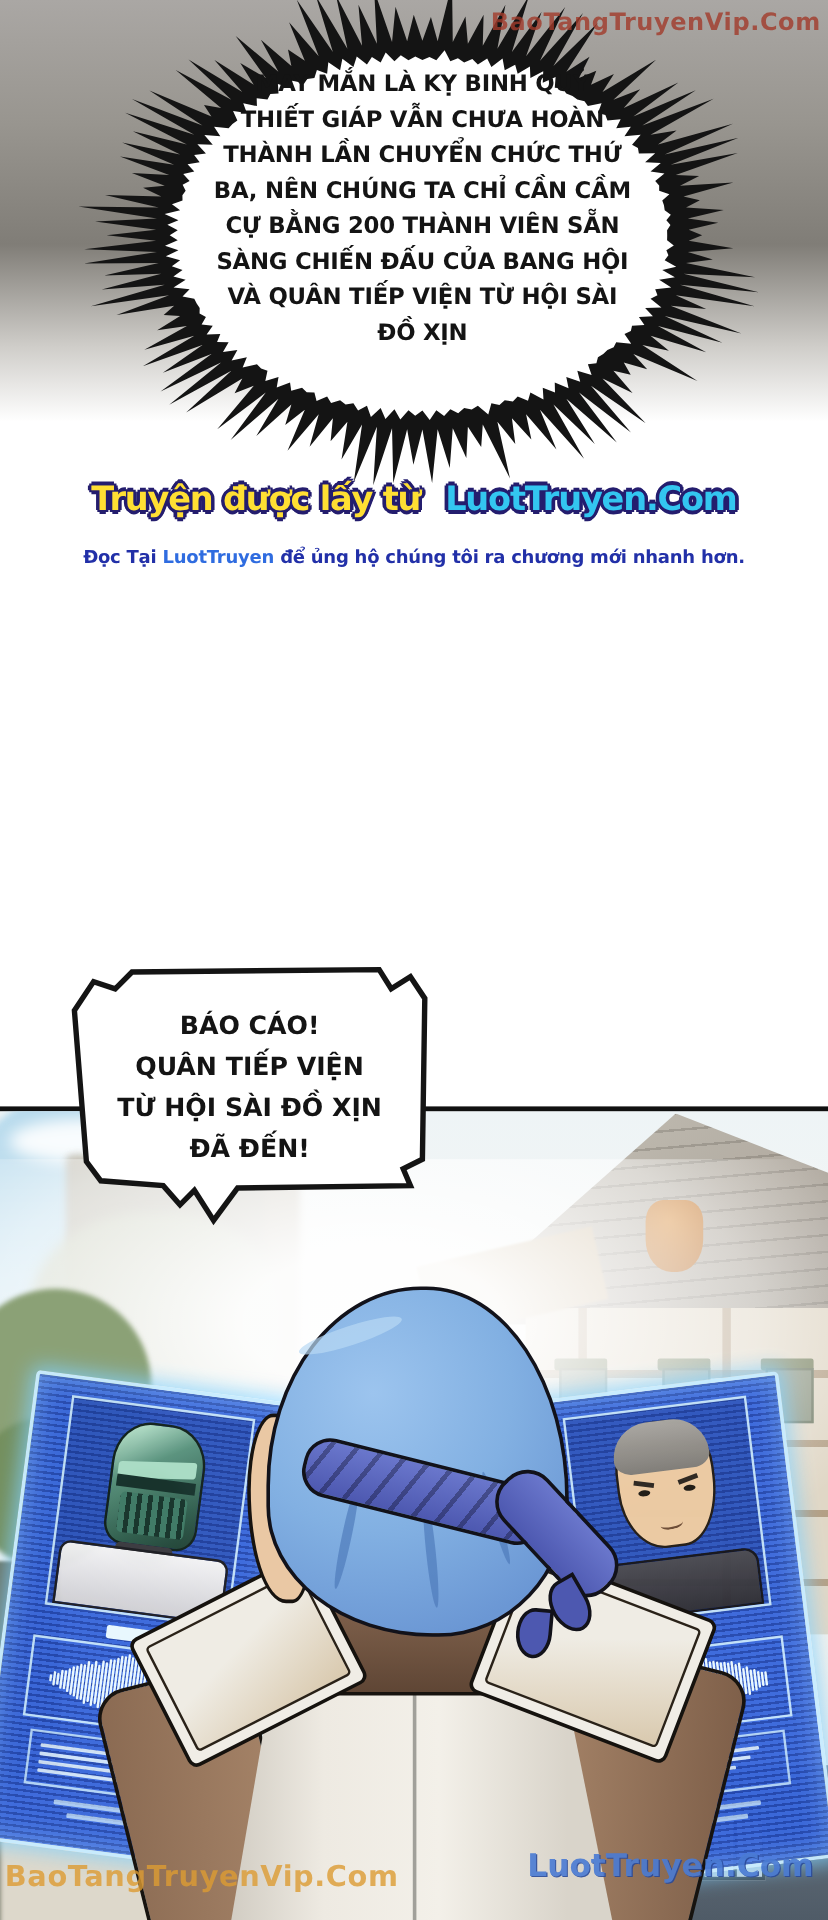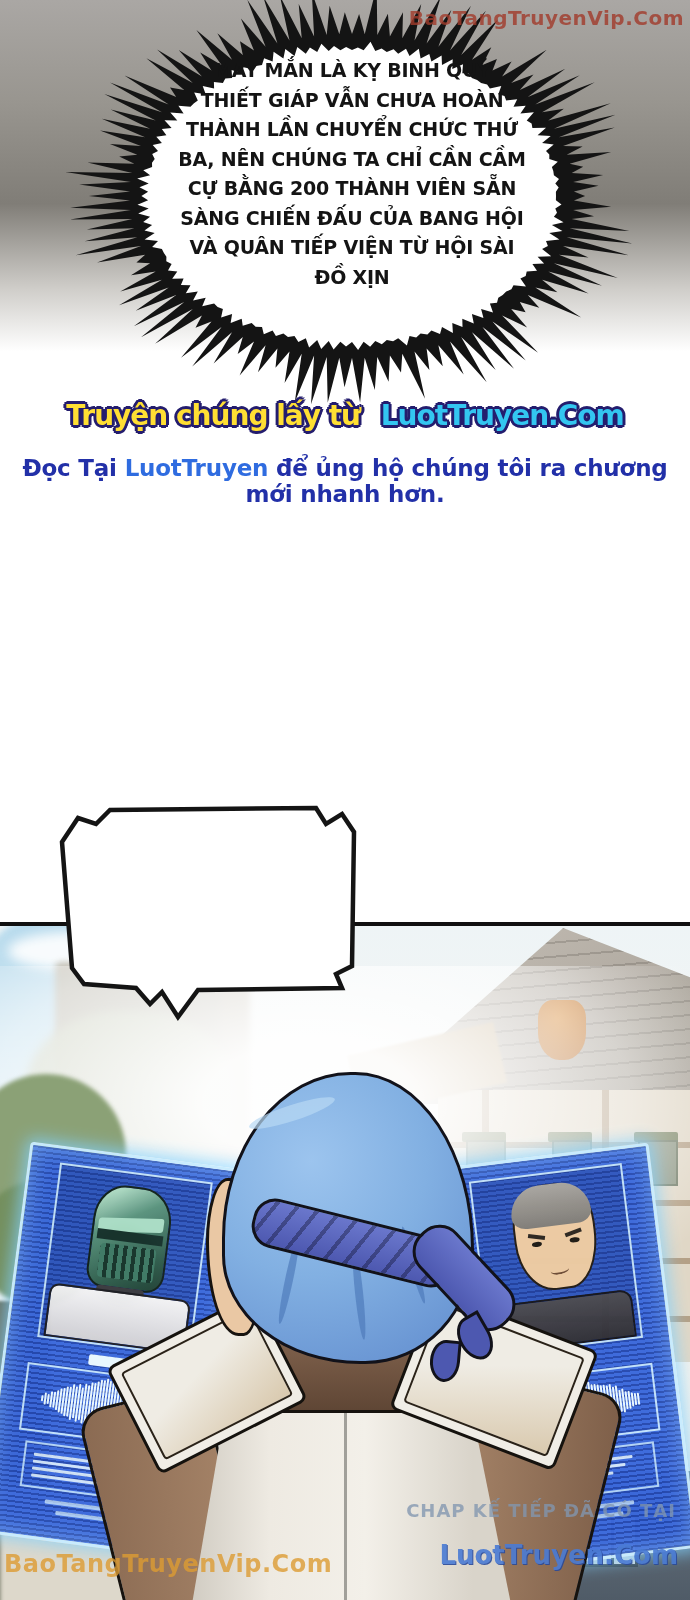--- a/index.html
+++ b/index.html
@@ -20,21 +20,21 @@
     letter-spacing:.5px;z-index:4;}
   .wm-bottom{left:4px;top:1550px;font-size:24px;font-weight:bold;color:#dd9c33;opacity:.8;
     letter-spacing:.5px;z-index:12;}
   
   .promo-title{left:0;top:399px;width:690px;text-align:center;font-weight:bold;
     font-size:28px;letter-spacing:-1px;z-index:3;}
   .promo-title .y{color:#ffdf33;}
   .promo-title .c{color:#33c6f0;margin-left:12px;}
   .outline{text-shadow:-3px 0 #241d6e,3px 0 #241d6e,0 -3px #241d6e,0 3px #241d6e,
     -2px -2px #241d6e,2px 2px #241d6e,-2px 2px #241d6e,2px -2px #241d6e;}
-  .promo-line{left:0;width:690px;text-align:center;color:#2230a8;font-size:23px;
+  .promo-line{left:0;width:690px;text-align:center;color:#2230a8;font-size:15px;
     font-weight:bold;letter-spacing:-0.2px;z-index:3;}
   .promo-line .site{color:#2f6ce0;}
   .pl1{top:455px;} .pl2{top:481px;}
 
   
   .art{left:0;top:922px;width:690px;height:678px;overflow:hidden;border-top:4px solid #101010;
     background:linear-gradient(180deg,#eef4f6 0%,#f6f6f2 40%,#efece6 100%);}
   .sky{left:-20px;top:-12px;width:240px;height:210px;background:linear-gradient(180deg,#b5d9ec,#dcedf5);
     border-radius:30%;filter:blur(3px);}
   .cloud{background:#fff;border-radius:50%;filter:blur(6px);opacity:.9;}
@@ -164,21 +164,21 @@
 THÀNH LẦN CHUYỂN CHỨC THỨ
 BA, NÊN CHÚNG TA CHỈ CẦN CẦM
 CỰ BẰNG 200 THÀNH VIÊN SẴN
 SÀNG CHIẾN ĐẤU CỦA BANG HỘI
 VÀ QUÂN TIẾP VIỆN TỪ HỘI SÀI
 ĐỒ XỊN</div>
 
   <div class="abs wm-top">BaoTangTruyenVip.Com</div>
 
   <div class="abs promo-title">
-    <span class="y outline">Truyện chúng lấy từ</span>
+    <span class="y outline">Truyện được lấy từ</span>
     <span class="c outline">LuotTruyen.Com</span>
   </div>
   <div class="abs promo-line pl1">
     <span>Đọc Tại</span>
     <span class="site">LuotTruyen</span>
     <span>để ủng hộ chúng tôi ra chương mới nhanh hơn.</span>
   </div>
 
   <div class="abs art">
     <div class="abs sky"></div>
@@ -371,18 +371,21 @@
       <div class="abs braid"></div>
       <div class="abs braid-tail"></div>
       <div class="abs leaf" style="left:452px;top:396px;width:40px;height:26px;transform:rotate(60deg);"></div>
       <div class="abs leaf" style="left:424px;top:420px;width:36px;height:24px;transform:rotate(95deg);"></div>
     </div>
   </div>
 
   <svg id="shout-svg" class="abs" viewBox="0 0 322 248">
     <polygon points="14,70 30,46 48,52 62,38 268,36 278,52 294,42 306,60 304,194 288,202 294,216 150,218 130,245 114,220 102,232 88,216 36,212 24,196" fill="#ffffff" stroke="#141414" stroke-width="4.5" stroke-linejoin="miter"></polygon>
   </svg>
-
-  <div class="abs next-label">CHAP KẾ TIẾP ĐÃ CÓ TẠI</div>
+  <div class="abs shout-text preline">BÁO CÁO!
+QUÂN TIẾP VIỆN
+TỪ HỘI SÀI ĐỒ XỊN
+ĐÃ ĐẾN!</div>
+
   <div class="abs next-site">LuotTruyen.Com</div>
   <div class="abs wm-bottom">BaoTangTruyenVip.Com</div>
 
 </div>
 
 </body></html>

